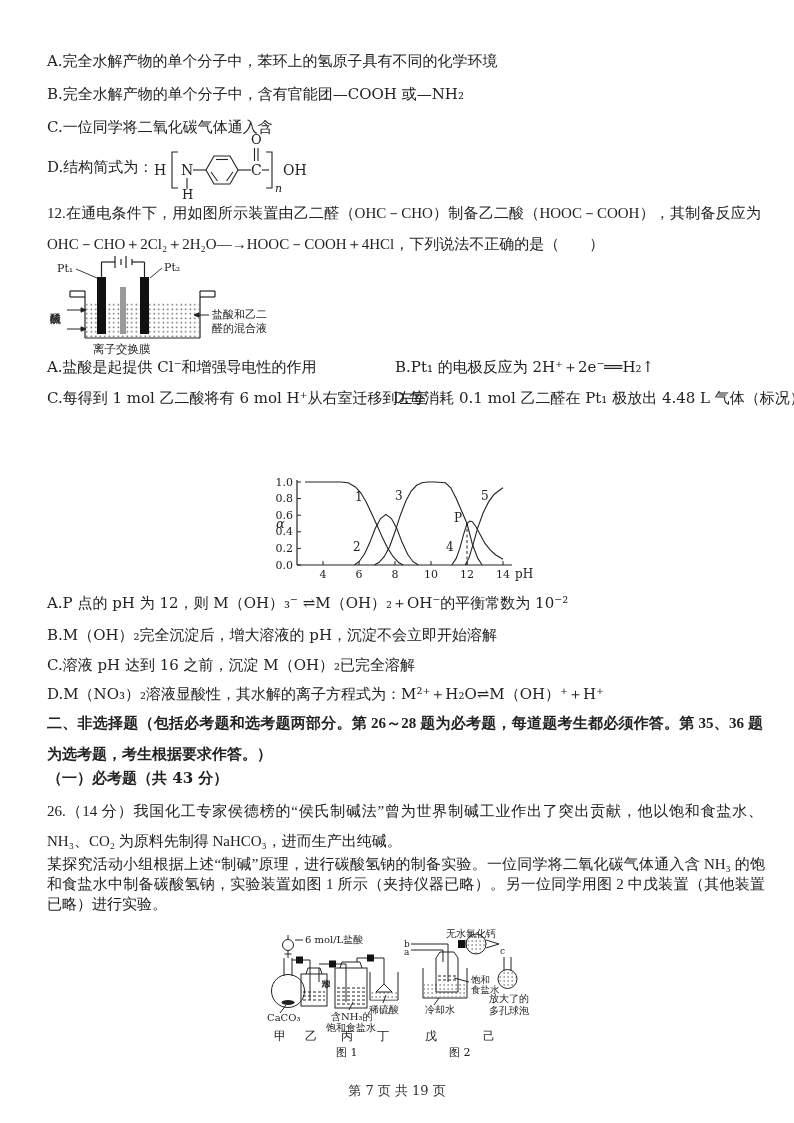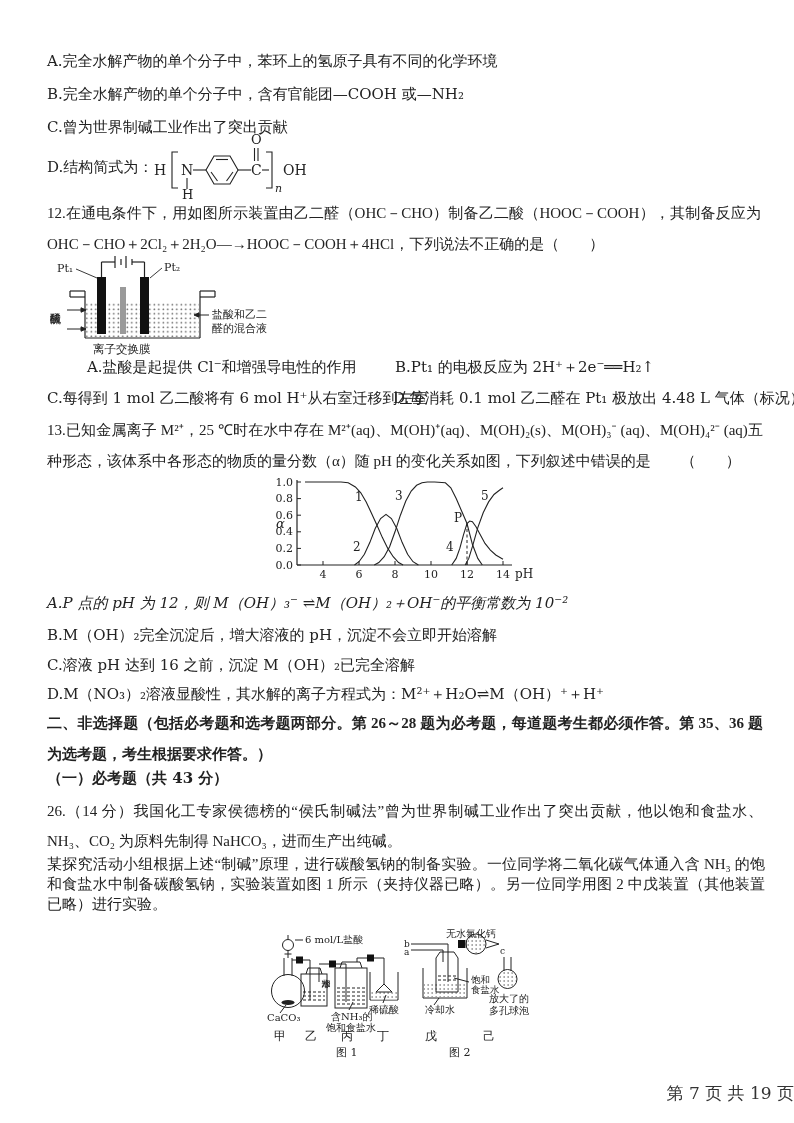--- a/index.html
+++ b/index.html
@@ -8,30 +8,30 @@
     background:#ffffff; color:#222;
     font-family:"DejaVu Serif","Liberation Serif",serif;
     font-size:15px; overflow:hidden;
   }
   .p { position:absolute; }
   .t { white-space:nowrap; }
   .jpara { text-align:justify; line-height:31px;font-family:Liberation Serif, serif; }
   .bold { font-weight:bold; }
   svg { overflow:visible; display:block; }
   svg text { font-family:"DejaVu Serif","Liberation Serif",serif; fill:#222; }
-  .footer { position:absolute; left:0; top:1082px; width:794px; text-align:right; font-size:17px; color:#333; }
+  .footer { position:absolute; left:0; top:1082px; width:794px; text-align:center; font-size:13px; color:#333; }
 </style>
 </head>
 <body>
 
 <div class="page">
 
   <div class="p t" style="left:47px; top:85px;">B.完全水解产物的单个分子中，含有官能团—COOH 或—NH₂</div>
   <div class="p t" style="left:47px; top:52px;">A.完全水解产物的单个分子中，苯环上的氢原子具有不同的化学环境</div>
-  <div class="p t" style="left:47px; top:118px;">C.曾为世界制碱工业作出了突出贡献</div>
+  <div class="p t" style="left:47px; top:118px;">C.一位同学将二氧化碳气体通入含</div>
   <div class="p t" style="left:47px; top:158px;">D.结构简式为：</div>
 
   <svg class="p" style="left:148px; top:128px;" width="200" height="72" viewBox="0 0 200 72">
     <g stroke="#222" stroke-width="1.1" fill="none">
 
       <path d="M30 24 L24 24 L24 60 L30 60"></path>
 
       <line x1="39" y1="50" x2="39" y2="61"></line>
 
       <line x1="45" y1="42" x2="58" y2="42"></line>
@@ -110,26 +110,25 @@
         <polygon points="154,58.8 149,61 154,63.2"></polygon>
     </g>
     <text x="12" y="18" font-size="11">Pt₁</text>
     <text x="119" y="17" font-size="11">Pt₂</text>
     <text x="10" y="50" font-size="11" style="writing-mode:vertical-rl;">稀硫酸</text>
     <text x="167" y="64" font-size="11">盐酸和乙二</text>
     <text x="167" y="78" font-size="11">醛的混合液</text>
     <text x="48" y="99" font-size="11.5">离子交换膜</text>
   </svg>
 
-  <div class="p t" style="left:47px;  top:358px;margin-left:40px;">A.盐酸是起提供 Cl⁻和增强导电性的作用</div>
+  <div class="p t" style="left:47px;  top:358px;">A.盐酸是起提供 Cl⁻和增强导电性的作用</div>
   <div class="p t" style="left:395px; top:358px;">B.Pt₁ 的电极反应为 2H⁺＋2e⁻══H₂↑</div>
   <div class="p t" style="left:47px;  top:389px;">C.每得到 1 mol 乙二酸将有 6 mol H⁺从右室迁移到左室</div>
   <div class="p t" style="left:393px; top:389px;">D.每消耗 0.1 mol 乙二醛在 Pt₁ 极放出 4.48 L 气体（标况）</div>
 
-  <div class="p jpara" style="left:47px; top:415px; width:716px;">13.已知金属离子 M²⁺，25 ℃时在水中存在 M²⁺(aq)、M(OH)⁺(aq)、M(OH)₂(s)、M(OH)₃⁻ (aq)、M(OH)₄²⁻ (aq)五种形态，该体系中各形态的物质的量分数（α）随 pH 的变化关系如图，下列叙述中错误的是　　（　　）</div>
 
   <svg class="p" style="left:238px; top:470px;" width="320" height="122" viewBox="0 0 320 122">
     <g stroke="#222" stroke-width="1.2" fill="none">
       <line x1="59" y1="10" x2="59" y2="95"></line>
       <line x1="59" y1="95" x2="274" y2="95"></line>
     </g>
     <g id="chart-dyn">
         <polyline points="67.0,12.0 88.6,12.0 103.0,12.0 110.2,12.8 117.4,17.0 122.8,22.8 128.2,31.9 133.6,43.5 139.0,55.2 144.4,67.6 149.8,78.4 155.2,86.7 160.6,92.5 165.1,95.0" fill="none" stroke="#222" stroke-width="1.1"></polyline>
         <polyline points="116.5,95.0 121.0,91.7 126.4,84.2 131.8,72.6 137.2,58.5 142.6,48.5 148.0,44.4 153.4,48.5 158.8,58.5 164.2,72.6 169.6,84.2 175.0,91.7 180.4,95.0" fill="none" stroke="#222" stroke-width="1.1"></polyline>
         <polyline points="136.3,95.0 140.8,92.5 146.2,86.7 151.6,76.7 157.0,61.8 162.4,45.2 167.8,31.1 173.2,21.1 178.6,15.3 184.0,12.8 189.4,12.0 196.6,12.0 207.4,12.8 212.8,17.8 218.2,28.6 223.6,41.0 229.0,53.5 234.4,74.3 239.8,88.4 244.3,95.0" fill="none" stroke="#222" stroke-width="1.1"></polyline>
@@ -164,21 +163,21 @@
     <text x="117" y="31" font-size="12">1</text>
     <text x="115" y="81" font-size="12">2</text>
     <text x="157" y="30" font-size="12">3</text>
     <text x="208" y="81" font-size="12">4</text>
     <text x="243" y="30" font-size="12">5</text>
     <text x="216" y="52" font-size="12">P</text>
     <text x="38" y="58" font-size="13" font-style="italic">α</text>
     <text x="277" y="108" font-size="12">pH</text>
   </svg>
 
-  <div class="p t" style="left:47px; top:594px;font-style:italic;">A.P 点的 pH 为 12，则 M（OH）₃⁻ ⇌M（OH）₂＋OH⁻的平衡常数为 10⁻²</div>
+  <div class="p t" style="left:47px; top:594px;">A.P 点的 pH 为 12，则 M（OH）₃⁻ ⇌M（OH）₂＋OH⁻的平衡常数为 10⁻²</div>
   <div class="p t" style="left:47px; top:626px;">B.M（OH）₂完全沉淀后，增大溶液的 pH，沉淀不会立即开始溶解</div>
   <div class="p t" style="left:47px; top:656px;">C.溶液 pH 达到 16 之前，沉淀 M（OH）₂已完全溶解</div>
   <div class="p t" style="left:47px; top:685px;">D.M（NO₃）₂溶液显酸性，其水解的离子方程式为：M²⁺＋H₂O⇌M（OH）⁺＋H⁺</div>
 
   <div class="p jpara bold" style="left:47px; top:708px; width:716px;">二、非选择题（包括必考题和选考题两部分。第 26～28 题为必考题，每道题考生都必须作答。第 35、36 题为选考题，考生根据要求作答。）</div>
   <div class="p t bold" style="left:47px; top:769px;">（一）必考题（共 43 分）</div>
 
   <div class="p jpara" style="left:47px; top:796px; width:716px; line-height:30px;">26.（14 分）我国化工专家侯德榜的“侯氏制碱法”曾为世界制碱工业作出了突出贡献，他以饱和食盐水、NH₃、CO₂ 为原料先制得 NaHCO₃，进而生产出纯碱。</div>
   <div class="p jpara" style="left:47px; top:854px; width:718px; line-height:20px;">某探究活动小组根据上述“制碱”原理，进行碳酸氢钠的制备实验。一位同学将二氧化碳气体通入含 NH₃ 的饱和食盐水中制备碳酸氢钠，实验装置如图 1 所示（夹持仪器已略）。另一位同学用图 2 中戊装置（其他装置已略）进行实验。</div>
 

